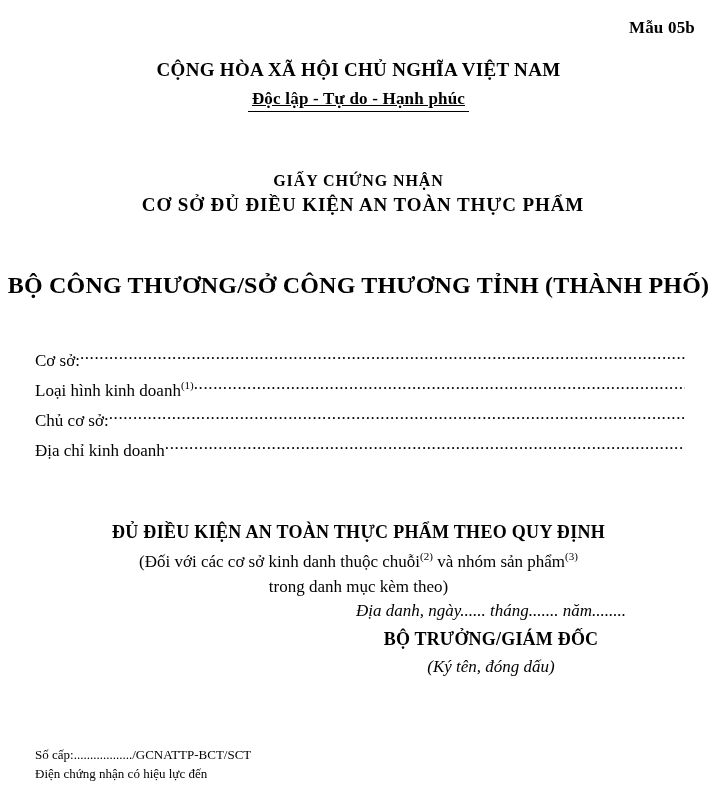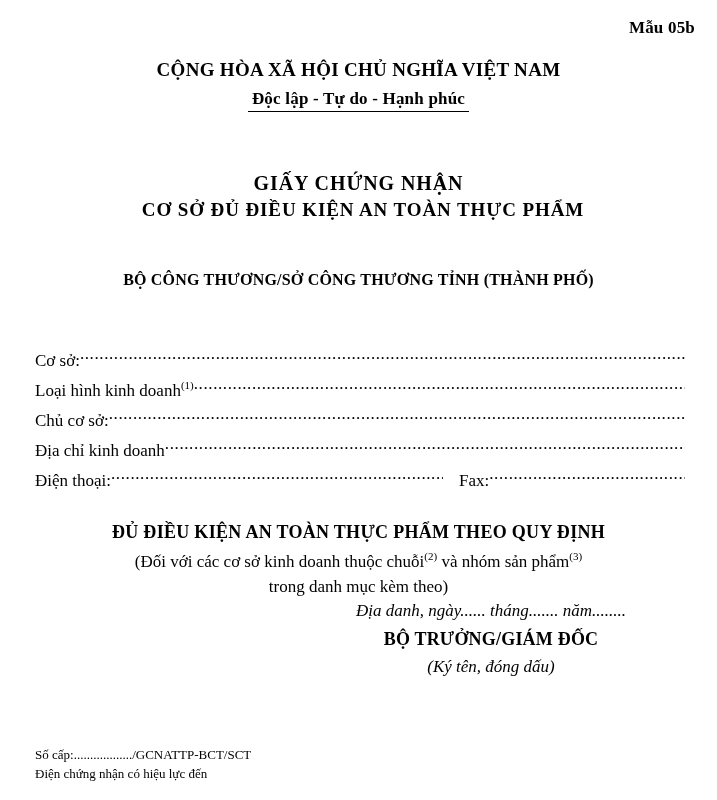--- a/index.html
+++ b/index.html
@@ -51,32 +51,33 @@
   }
   .national-motto {
     display: inline-block;
     margin-top: 7px;
     font-size: 17px;
     font-weight: bold;
     letter-spacing: 0.2px;
     border-bottom: 1.6px solid #000;
     padding: 0 4px 2px 4px;
     line-height: 1.2;
+    text-decoration: underline;
   }
 
   
   .cert-title {
     position: absolute;
     top: 170px;
     left: 0;
     width: 717px;
     text-align: center;
   }
   .cert-title-line1 {
-    font-size: 20px;
+    font-size: 16px;
     font-weight: bold;
     letter-spacing: 0.9px;
     line-height: 1.35;
   }
   .cert-title-line2 {
     font-size: 19px;
     font-weight: bold;
     letter-spacing: 0.9px;
     line-height: 1.35;
     margin-left: 9px;
@@ -84,21 +85,21 @@
 
   
   .agency {
     position: absolute;
     top: 270px;
     left: 0;
     width: 717px;
     text-align: center;
   }
   .agency-name {
-    font-size: 16px;
+    font-size: 24px;
     font-weight: bold;
     letter-spacing: 0.2px;
     line-height: 1.3;
   }
   .agency-verb {
     margin-top: 9px;
     font-size: 17px;
     font-weight: bold;
     letter-spacing: 0.2px;
   }
@@ -261,34 +262,27 @@
     <div class="field-row">
       <span class="field-label">Chủ cơ sở:</span>
       <span class="dots"></span>
     </div>
 
     <div class="field-row">
       <span class="field-label">Địa chỉ kinh doanh</span>
       <span class="dots"></span>
     </div>
 
-    <div class="field-row">
-      <span class="field-label">Điện thoại:</span>
-      <span class="dots-fixed dots-phone"></span>
-      <span class="fax-gap"></span>
-      <span class="fax-label">Fax:</span>
-      <span class="dots"></span>
-    </div>
 
   </div>
 
   <div class="declaration">
     <div class="declaration-main">ĐỦ ĐIỀU KIỆN AN TOÀN THỰC PHẨM THEO QUY ĐỊNH</div>
     <div class="declaration-note">
-      <div><span>(Đối với các cơ sở kinh doanh thuộc chuỗi</span><sup>(2)</sup><span> và nhóm sản phẩm</span><sup>(3)</sup></div>
+      <div><span>(Đối với các cơ sở kinh danh thuộc chuỗi</span><sup>(2)</sup><span> và nhóm sản phẩm</span><sup>(3)</sup></div>
       <div>trong danh mục kèm theo)</div>
     </div>
   </div>
 
   <div class="signature">
     <div class="sig-place">Địa danh, ngày...... tháng....... năm........</div>
     <div class="sig-role">BỘ TRƯỞNG/GIÁM ĐỐC</div>
     <div class="sig-instruction">(Ký tên, đóng dấu)</div>
   </div>
 

